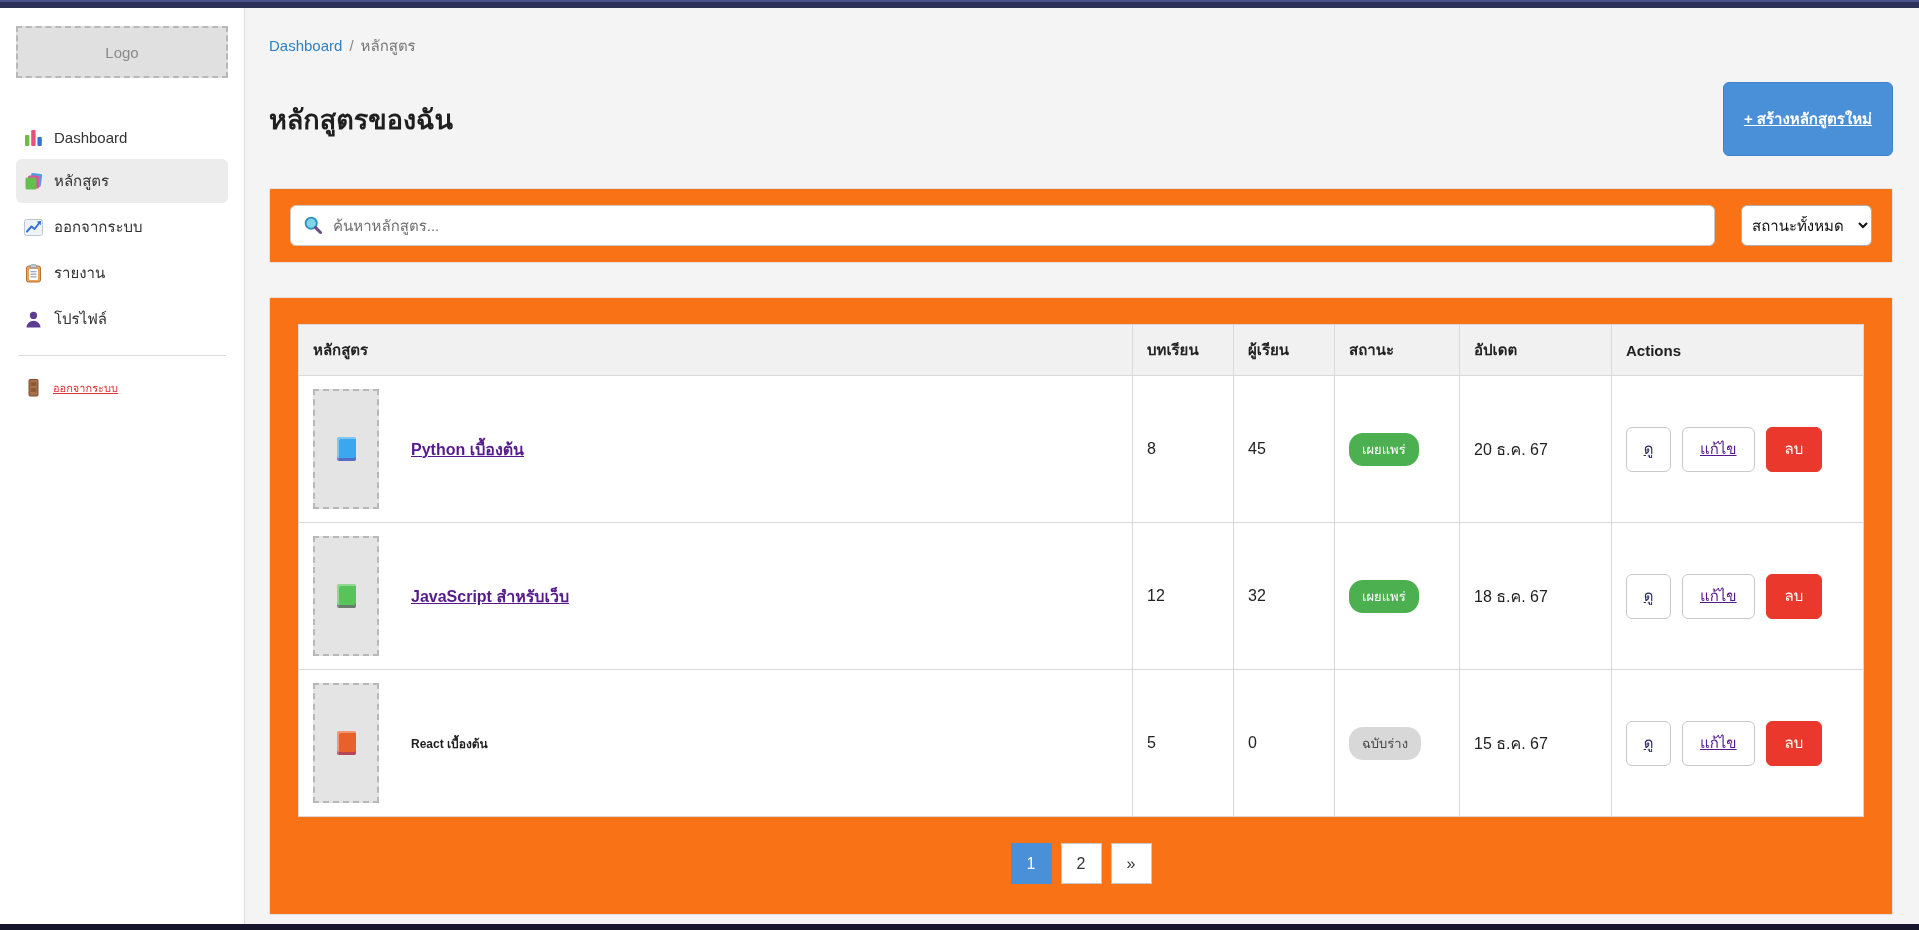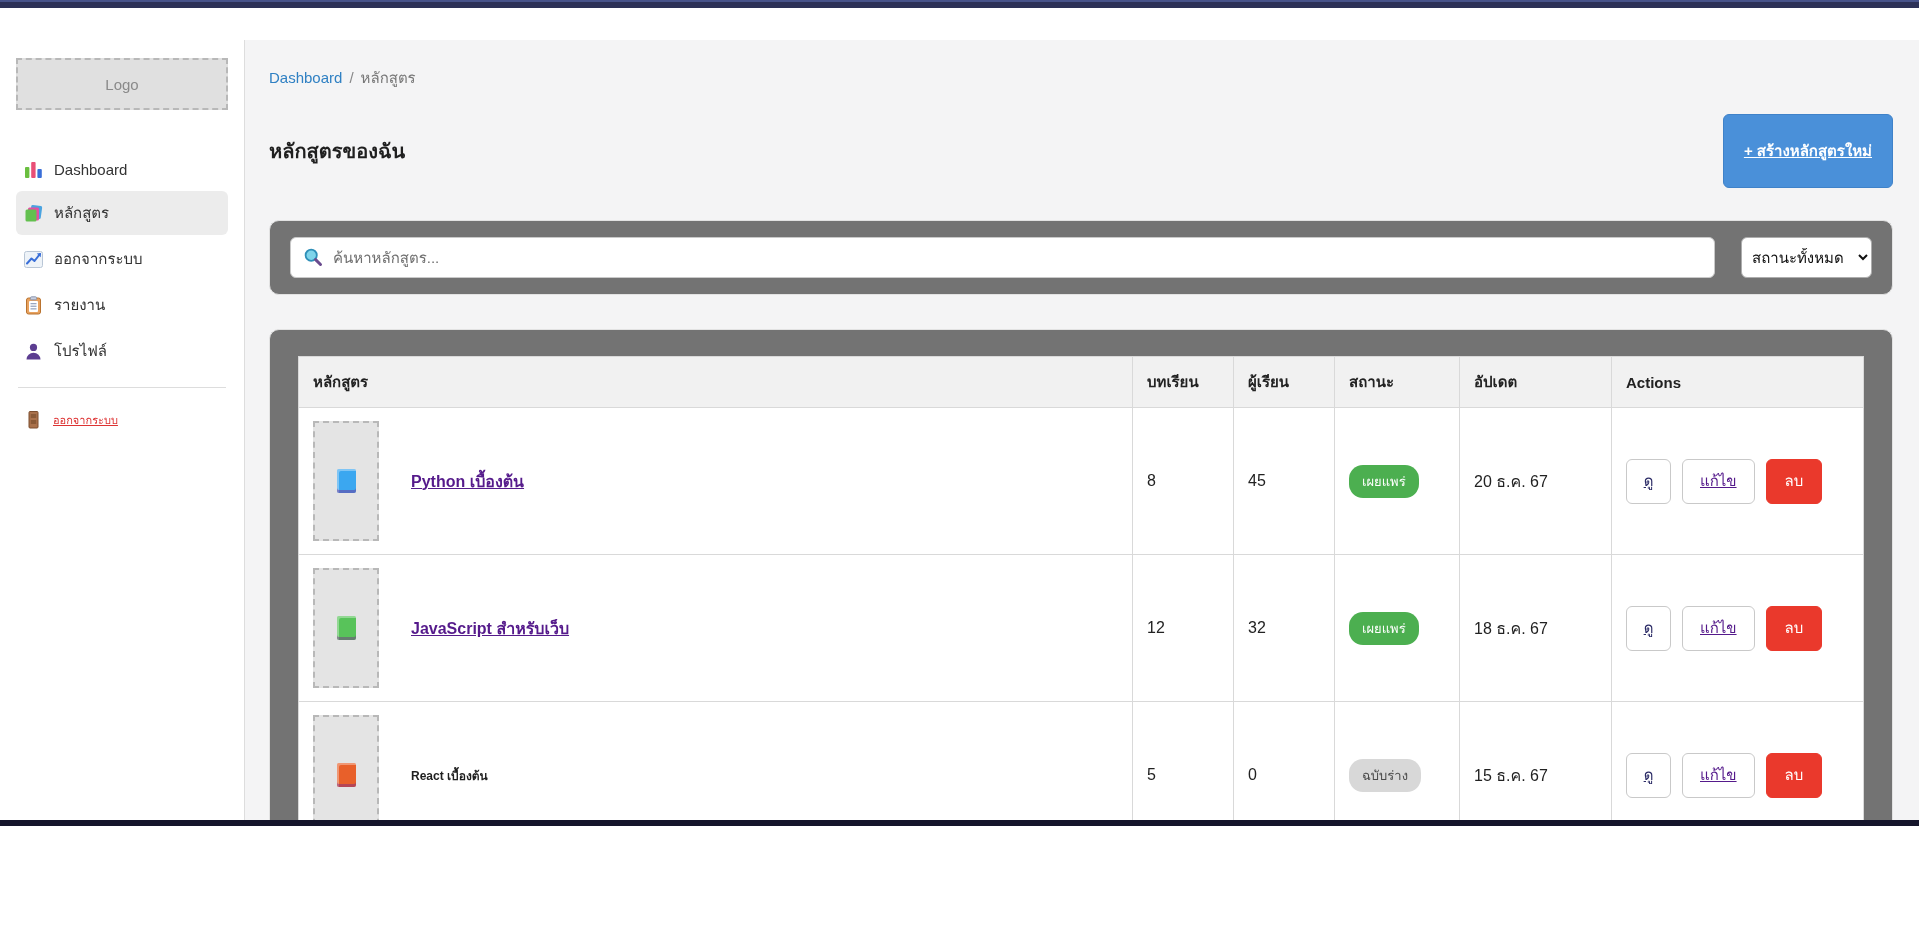--- a/index.html
+++ b/index.html
@@ -1,41 +1,41 @@
 <!DOCTYPE html>
 <html lang="th"><head>
 <meta charset="utf-8">
 <style>
   * { box-sizing: border-box; margin: 0; padding: 0; }
   html,body { width: 1919px; height: 930px; font-family: "Liberation Sans", "DejaVu Sans", sans-serif; background:#fff; }
 
   .topbar { height: 8px; background: #2c3157; border-top: 2px solid #47538a; }
   .bottombar { height: 6px; background: #15152b; }
-  .layout { display: flex; height: 780px; overflow: hidden; margin-top: 32px; }
+  .layout { display: flex; height: 916px; overflow: hidden; }
 
   
   .sidebar { width: 245px; background: #fff; border-right: 1px solid #ddd; padding: 18px 16px; flex-shrink: 0; }
   .logo-box { height: 52px; background: #e0e0e0; border: 2px dashed #b8b8b8; display: flex; align-items: center; justify-content: center; color: #8a8a8a; font-size: 15px; margin-bottom: 40px; }
   .nav-item { display: flex; align-items: center; gap: 11px; padding: 10px 8px; font-size: 15px; color: #333; border-radius: 6px; cursor: pointer; margin-bottom: 2px; text-decoration: none; }
   .nav-item.active { background: #ececec; }
   .nav-icon { width: 19px; height: 19px; flex-shrink: 0; display: inline-flex; }
   .sidebar-divider { border: none; border-top: 1px solid #ddd; margin: 14px 2px 18px 2px; }
   .logout-link { display: inline-flex; align-items: center; gap: 10px; font-size: 11px; color: #dd3333; text-decoration: underline; padding: 4px 8px; cursor: pointer; }
 
   
   .main { flex: 1; background: #f4f4f5; padding: 26px 26px 0 24px; overflow: hidden; }
   .breadcrumb { font-size: 15px; color: #777; margin-bottom: 24px; }
   .breadcrumb a { color: #2f80c3; text-decoration: none; cursor: pointer; }
   .breadcrumb .sep { margin: 0 7px; color: #888; }
 
   .page-header { display: flex; align-items: center; justify-content: space-between; margin-bottom: 32px; }
-  .page-title { font-size: 20px; font-weight: bold; color: #1f1f1f; }
+  .page-title { font-size: 27px; font-weight: bold; color: #1f1f1f; }
   .create-btn { background: #4a90d9; border: 1px solid #3f82c9; color: #fff; font-size: 15px; font-weight: bold; text-decoration: underline; padding: 24px 20px; border-radius: 6px; cursor: pointer; }
 
-  .card { background: #737373; border: 1px solid #e2e2e2; border-radius: 10px; }
+  .card { background: #f97316; border: 1px solid #e2e2e2; border-radius: 2px; }
   .toolbar-card { display: flex; align-items: center; gap: 26px; padding: 16px 20px; margin-bottom: 34px; }
   .search-wrap { position: relative; flex: 1; }
   .search-input { width: 100%; height: 41px; border: 1px solid #c9c9c9; border-radius: 6px; font-size: 15px; padding: 0 12px 0 42px; color: #333; font-family: inherit; background:#fff; }
   .search-input::placeholder { color: #6f6f6f; opacity: 1; }
   .search-icon { position: absolute; left: 13px; top: 10px; width: 20px; height: 20px; pointer-events: none; }
   .status-select { height: 41px; min-width: 131px; border: 1px solid #adadad; border-radius: 6px; font-size: 15px; padding: 0 6px; color: #111; background: #fff; font-family: inherit; cursor: pointer; }
 
   .table-card { padding: 26px 28px 30px 28px; }
   table.courses { width: 100%; border-collapse: collapse; border: 1px solid #d9d9d9; }
   .courses th { background: #f1f1f1; text-align: left; font-size: 15px; font-weight: bold; color: #222; padding: 13px 14px; border: 1px solid #d9d9d9; }

